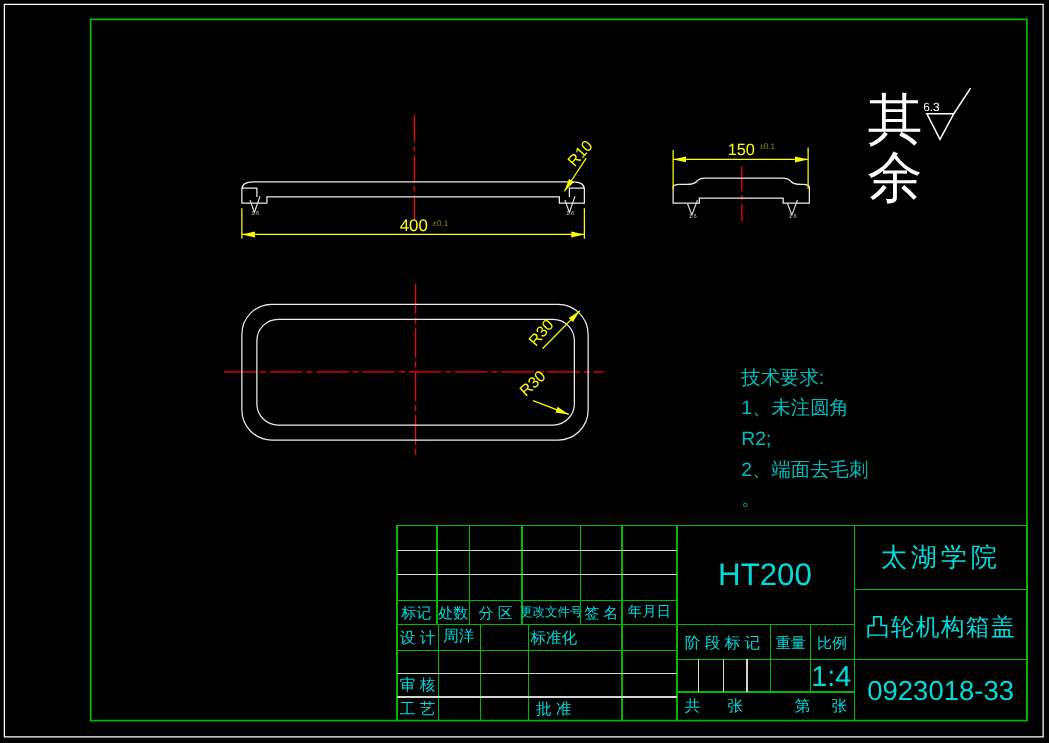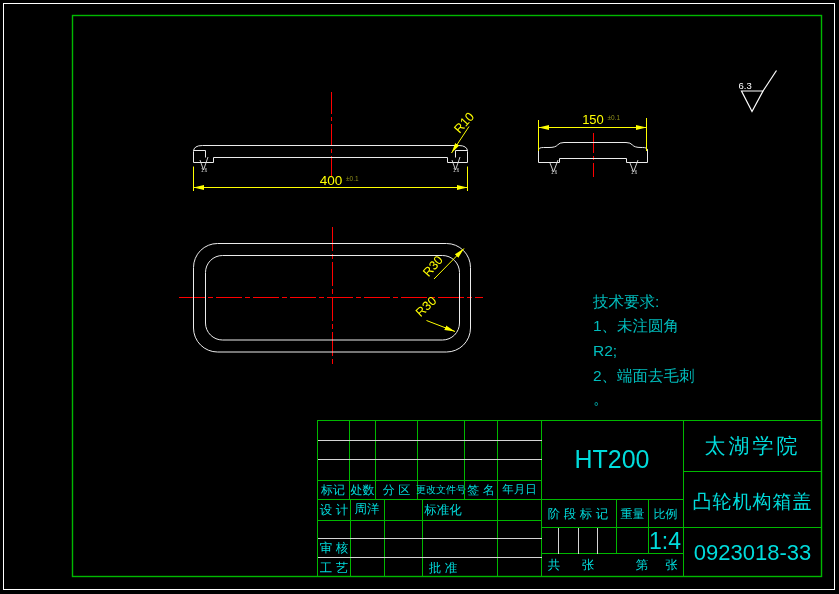--- a/index.html
+++ b/index.html
@@ -166,14 +166,15 @@
       <text x="588" y="569" text-anchor="middle" font-size="12.5" class="tb">张</text>
       <text x="642" y="569" text-anchor="middle" font-size="12.5" class="tb">第</text>
       <text x="671.5" y="569" text-anchor="middle" font-size="12.5" class="tb">张</text>
 
       <text x="752.5" y="453" text-anchor="middle" font-size="21" letter-spacing="3" class="tb">太湖学院</text>
       <text x="752.5" y="508" text-anchor="middle" font-size="19" letter-spacing="1" class="tb">凸轮机构箱盖</text>
       <text x="752.5" y="560" text-anchor="middle" font-size="22" class="tb">0923018-33</text>
     </g>
   </svg>
 
+  <div class="qiyu">其余</div>
 
 </div>
 
 </body></html>

